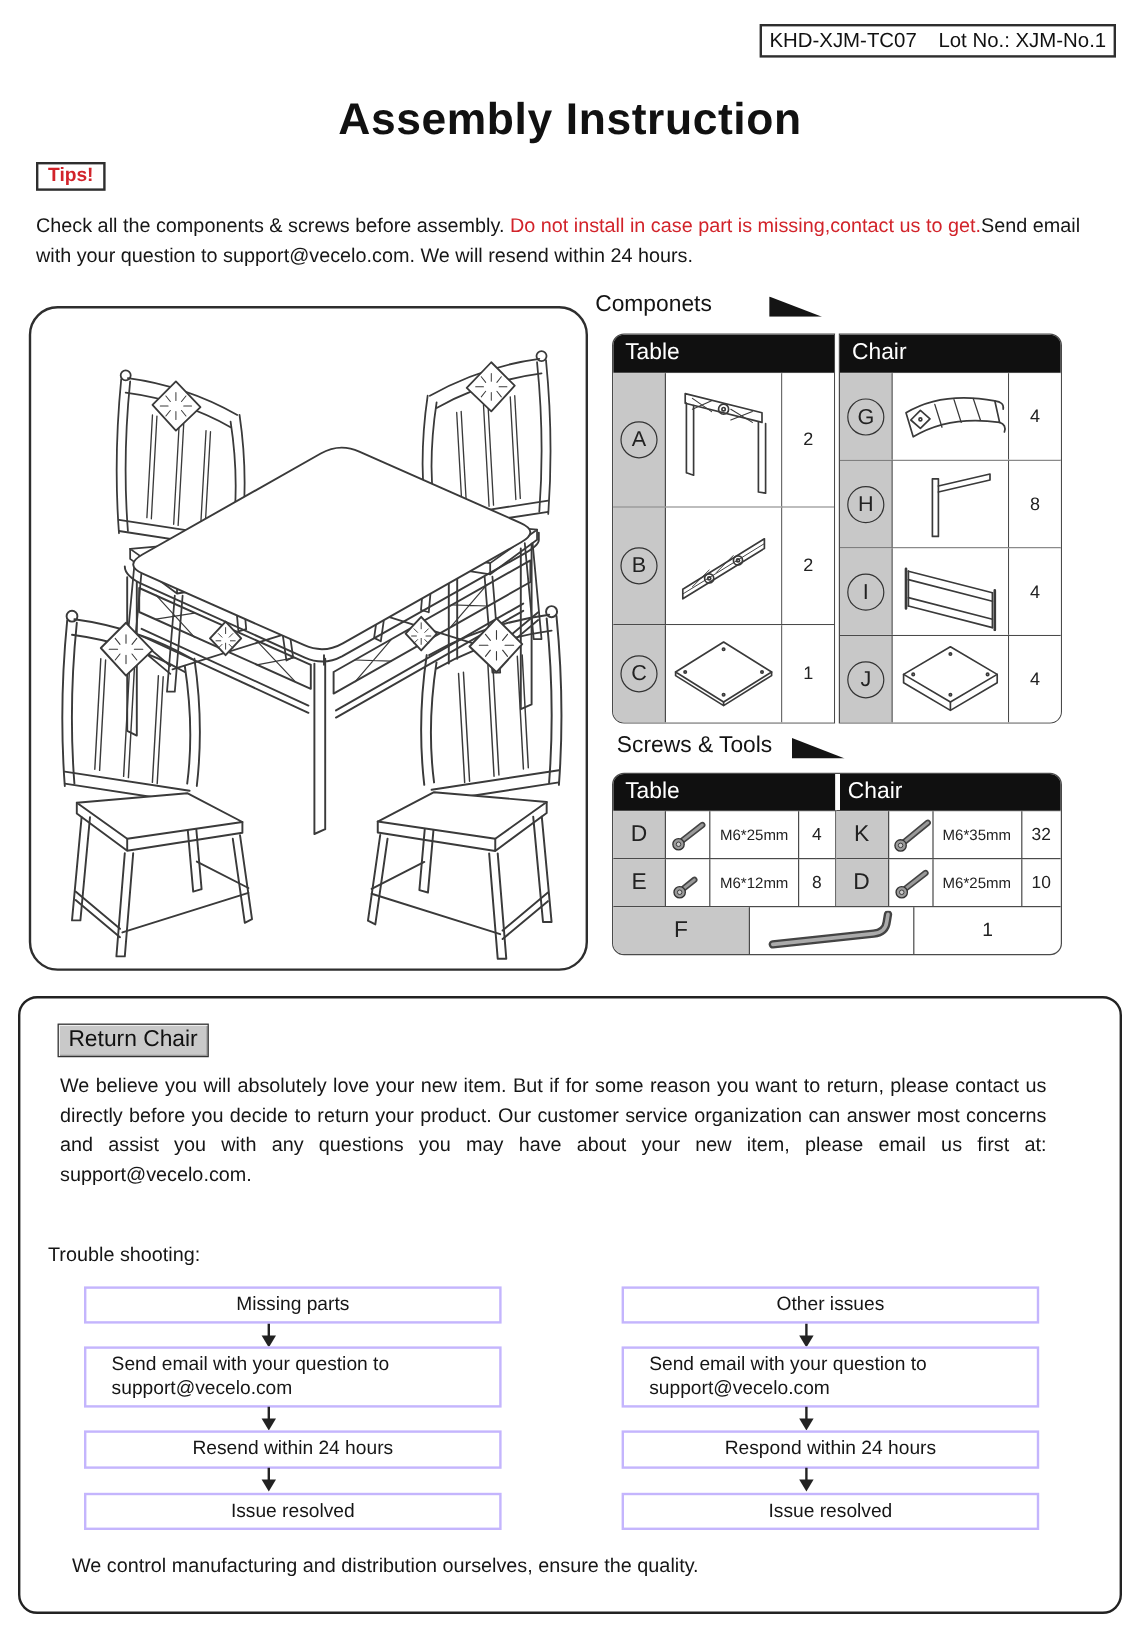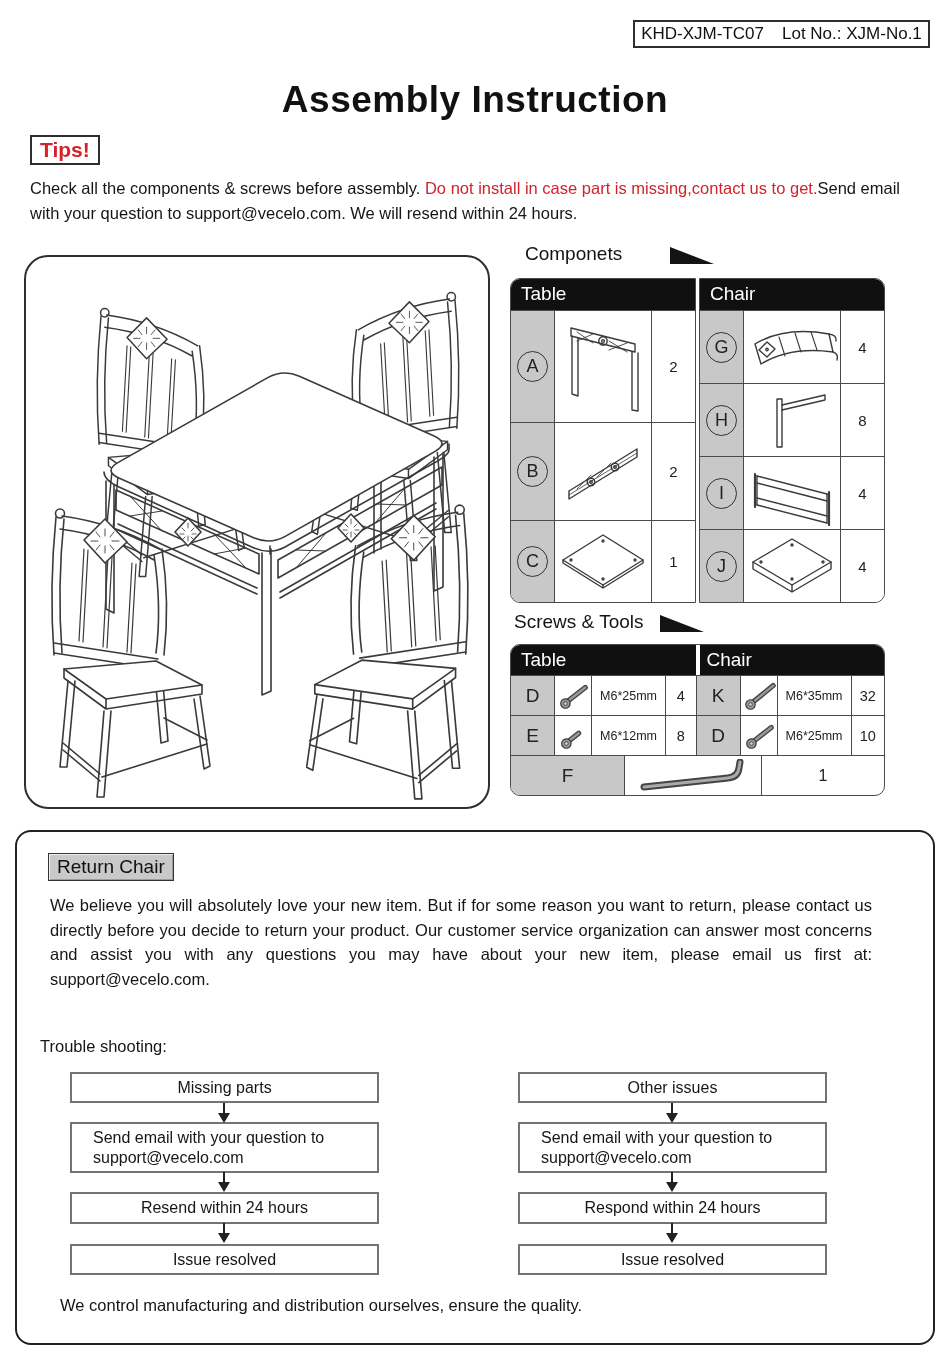--- a/index.html
+++ b/index.html
@@ -12,32 +12,32 @@
 
   
   .header-box { left:633px; top:20px; width:297px; height:28px; border:2px solid #2e2e2e;
     display:flex; align-items:center; justify-content:center; gap:18px; font-size:17px; color:#111; }
 
   
   .title { left:0; top:79px; width:950px; text-align:center; font-size:37px; font-weight:bold; color:#111; letter-spacing:0.5px; }
 
   
   .tips-badge { left:30px; top:135px; border:2px solid #2e2e2e; padding:1px 8px;
-    font-size:21px; font-weight:bold; color:#d2232a; }
+    font-size:16px; font-weight:bold; color:#d2232a; }
   .tips-para { left:30px; top:176px; width:900px; font-size:16.5px; line-height:25px; color:#161616; }
   .red { color:#d2232a; }
 
   
   .illus-panel { left:24px; top:255px; width:466px; height:554px; border:2px solid #2e2e2e; border-radius:24px;
     display:flex; align-items:center; justify-content:center; }
 
   
   .sec-heading { display:flex; align-items:center; gap:16px; font-size:19px; color:#141414; }
   .sec-heading svg { display:block; margin-top:3px; }
-  .comp-heading { left:525px; top:243px;gap:48px; }
+  .comp-heading { left:496px; top:243px;gap:48px; }
   .screw-heading { left:514px; top:611px; }
 
   
   .ctable { left:510px; top:278px; width:375px; display:flex; }
   .sub { border:1px solid #4a4a4a; overflow:hidden; background:#fff; }
   .sub.left  { width:186px; border-radius:10px 0 0 10px; }
   .sub.rightt{ width:186px; border-radius:0 10px 10px 0; }
   .cgap { width:3px; background:#fff; }
   .thead { height:31px; background:#101010; color:#fff; font-size:19px; line-height:30px; padding-left:10px; }
   .crow { display:flex; border-top:1px solid #4a4a4a; }
@@ -73,21 +73,21 @@
   .policy-box { left:15px; top:830px; width:920px; height:515px; border:2px solid #222; border-radius:16px; }
   .policy-badge { left:48px; top:853px; background:#c9c9c9; border:1.6px solid #333;
     box-shadow: inset 1px 1px 0 #efefef, inset -1px -1px 0 #9a9a9a;
     padding:2px 8px; font-size:19px; color:#111; }
   .policy-para { left:50px; width:822px; font-size:16.5px; line-height:24.5px; color:#161616; text-align:justify; }
   .p1 { top:893px; }
   .p2 { top:992px; }
   .trouble { left:40px; top:1037px; font-size:16.5px; color:#161616; }
 
   
-  .flow-box { width:309px; border:2px solid #737373; display:flex; align-items:center; justify-content:center;
+  .flow-box { width:348px; border:2px solid #c4b5fd; display:flex; align-items:center; justify-content:center;
     font-size:16px; color:#161616; text-align:center; background:#fff; }
   .flow-box.twolines { justify-content:flex-start; text-align:left; padding-left:21px; white-space:pre-line; line-height:20px; }
   .fl { left:70px; } .fr { left:518px; }
   .r1 { top:1072px; height:31px; }
   .r2 { top:1122px; height:51px; }
   .r3 { top:1192px; height:32px; }
   .r4 { top:1244px; height:31px; }
   .flow-arrow { width:14px; height:21px; }
   .fa-l { left:217px; } .fa-r { left:665px; }
   .a1 { top:1103px; } .a2 { top:1172px; } .a3 { top:1223px; }

